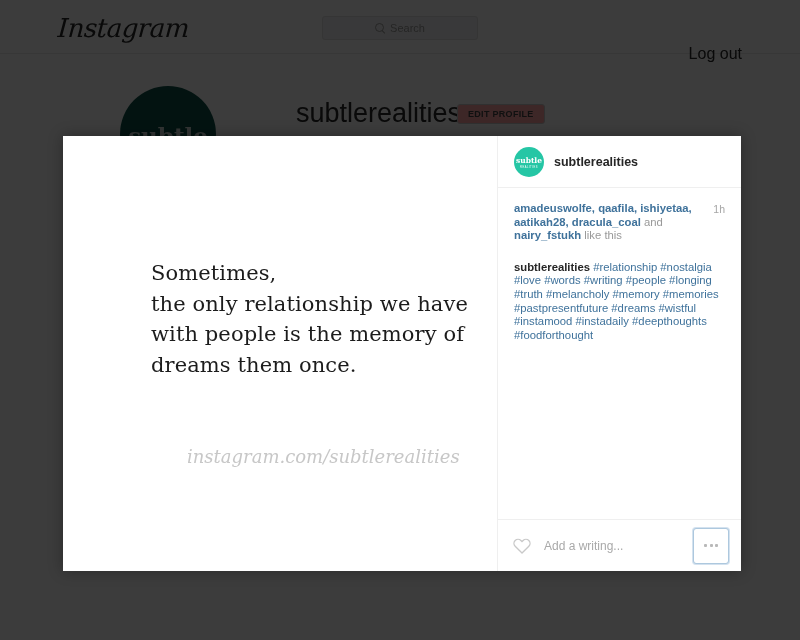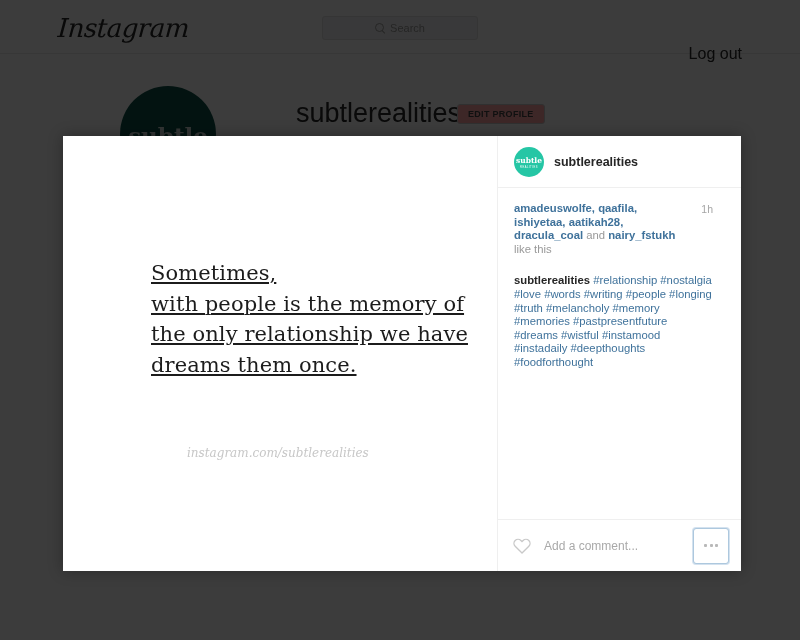--- a/index.html
+++ b/index.html
@@ -114,26 +114,26 @@
     flex: none;
   }
   .quote {
     position: absolute; left: 88px; top: 122px; right: 24px;
     font-family: "DejaVu Serif", serif;
     font-size: 21px;
     line-height: 30.5px;
     color: #1c1c1c;
     letter-spacing: 0.1px;
   }
-  .quote .l { display: block; white-space: nowrap; text-decoration: underline; }
+  .quote .l { display: block; white-space: nowrap; }
   .watermark {
     position: absolute; left: 124px; top: 310px;
     font-family: "DejaVu Serif", serif;
     font-style: italic;
-    font-size: 12px;
+    font-size: 18px;
     color: #c7c7c7;
   }
 
   
   .sidebar {
     flex: 1;
     display: flex; flex-direction: column;
     border-left: 1px solid #efefef;
     min-width: 0;
   }
@@ -153,21 +153,21 @@
   }
   .ma-main {
     font-family: "DejaVu Serif", serif;
     font-size: 7.5px; font-weight: bold; line-height: 1;
     margin-top: 3px;
   }
   .ma-sub { font-size: 2.6px; letter-spacing: 0.5px; margin-top: 1.5px; }
   .sb-user { font-size: 12.5px; font-weight: bold; color: #262626; }
 
   .sb-body {
-    flex: 1; padding: 14px 28px 0 16px;
+    flex: 1; padding: 14px 16px 0 16px;
     overflow: hidden;
     position: relative;
   }
   .likes-row { position: relative; padding-right: 26px; }
   .likes-text {
     font-size: 11.3px; line-height: 13.6px;
     color: #999999;
   }
   .likes-text b {
     color: #3f729b; font-weight: bold;
@@ -241,22 +241,22 @@
 
 </div>
 
 <div id="dim-overlay"></div>
 
 <div class="modal">
 
   <div class="post-image">
     <div class="quote">
       <span class="l">Sometimes,</span>
+      <span class="l">the only relationship we have</span>
       <span class="l">with people is the memory of</span>
-      <span class="l">the only relationship we have</span>
       <span class="l">dreams them once.</span>
     </div>
     <div class="watermark">instagram.com/subtlerealities</div>
   </div>
 
   <div class="sidebar">
 
     <div class="sb-head">
       <div class="mini-avatar">
         <span class="ma-main">subtle</span>
@@ -273,21 +273,21 @@
       </div>
 
       <div class="caption"><span class="author">subtlerealities</span> <span class="tag">#relationship #nostalgia #love #words #writing #people #longing #truth #melancholy #memory #memories #pastpresentfuture #dreams #wistful #instamood #instadaily #deepthoughts #foodforthought</span></div>
 
     </div>
 
     <div class="sb-foot">
       <svg class="heart" viewBox="0 0 24 24" fill="none" stroke="#c9c9c9" stroke-width="1.6">
         <path d="M12 20.5 3.8 12.4a4.9 4.9 0 0 1 0-6.9 4.9 4.9 0 0 1 6.9 0l1.3 1.3 1.3-1.3a4.9 4.9 0 0 1 6.9 0 4.9 4.9 0 0 1 0 6.9Z"></path>
       </svg>
-      <span class="comment-ph">Add a comment...</span>
+      <span class="comment-ph">Add a writing...</span>
       <div class="more-btn">
         <i></i>
         <i></i>
         <i></i>
       </div>
     </div>
 
   </div>
 </div>
 

